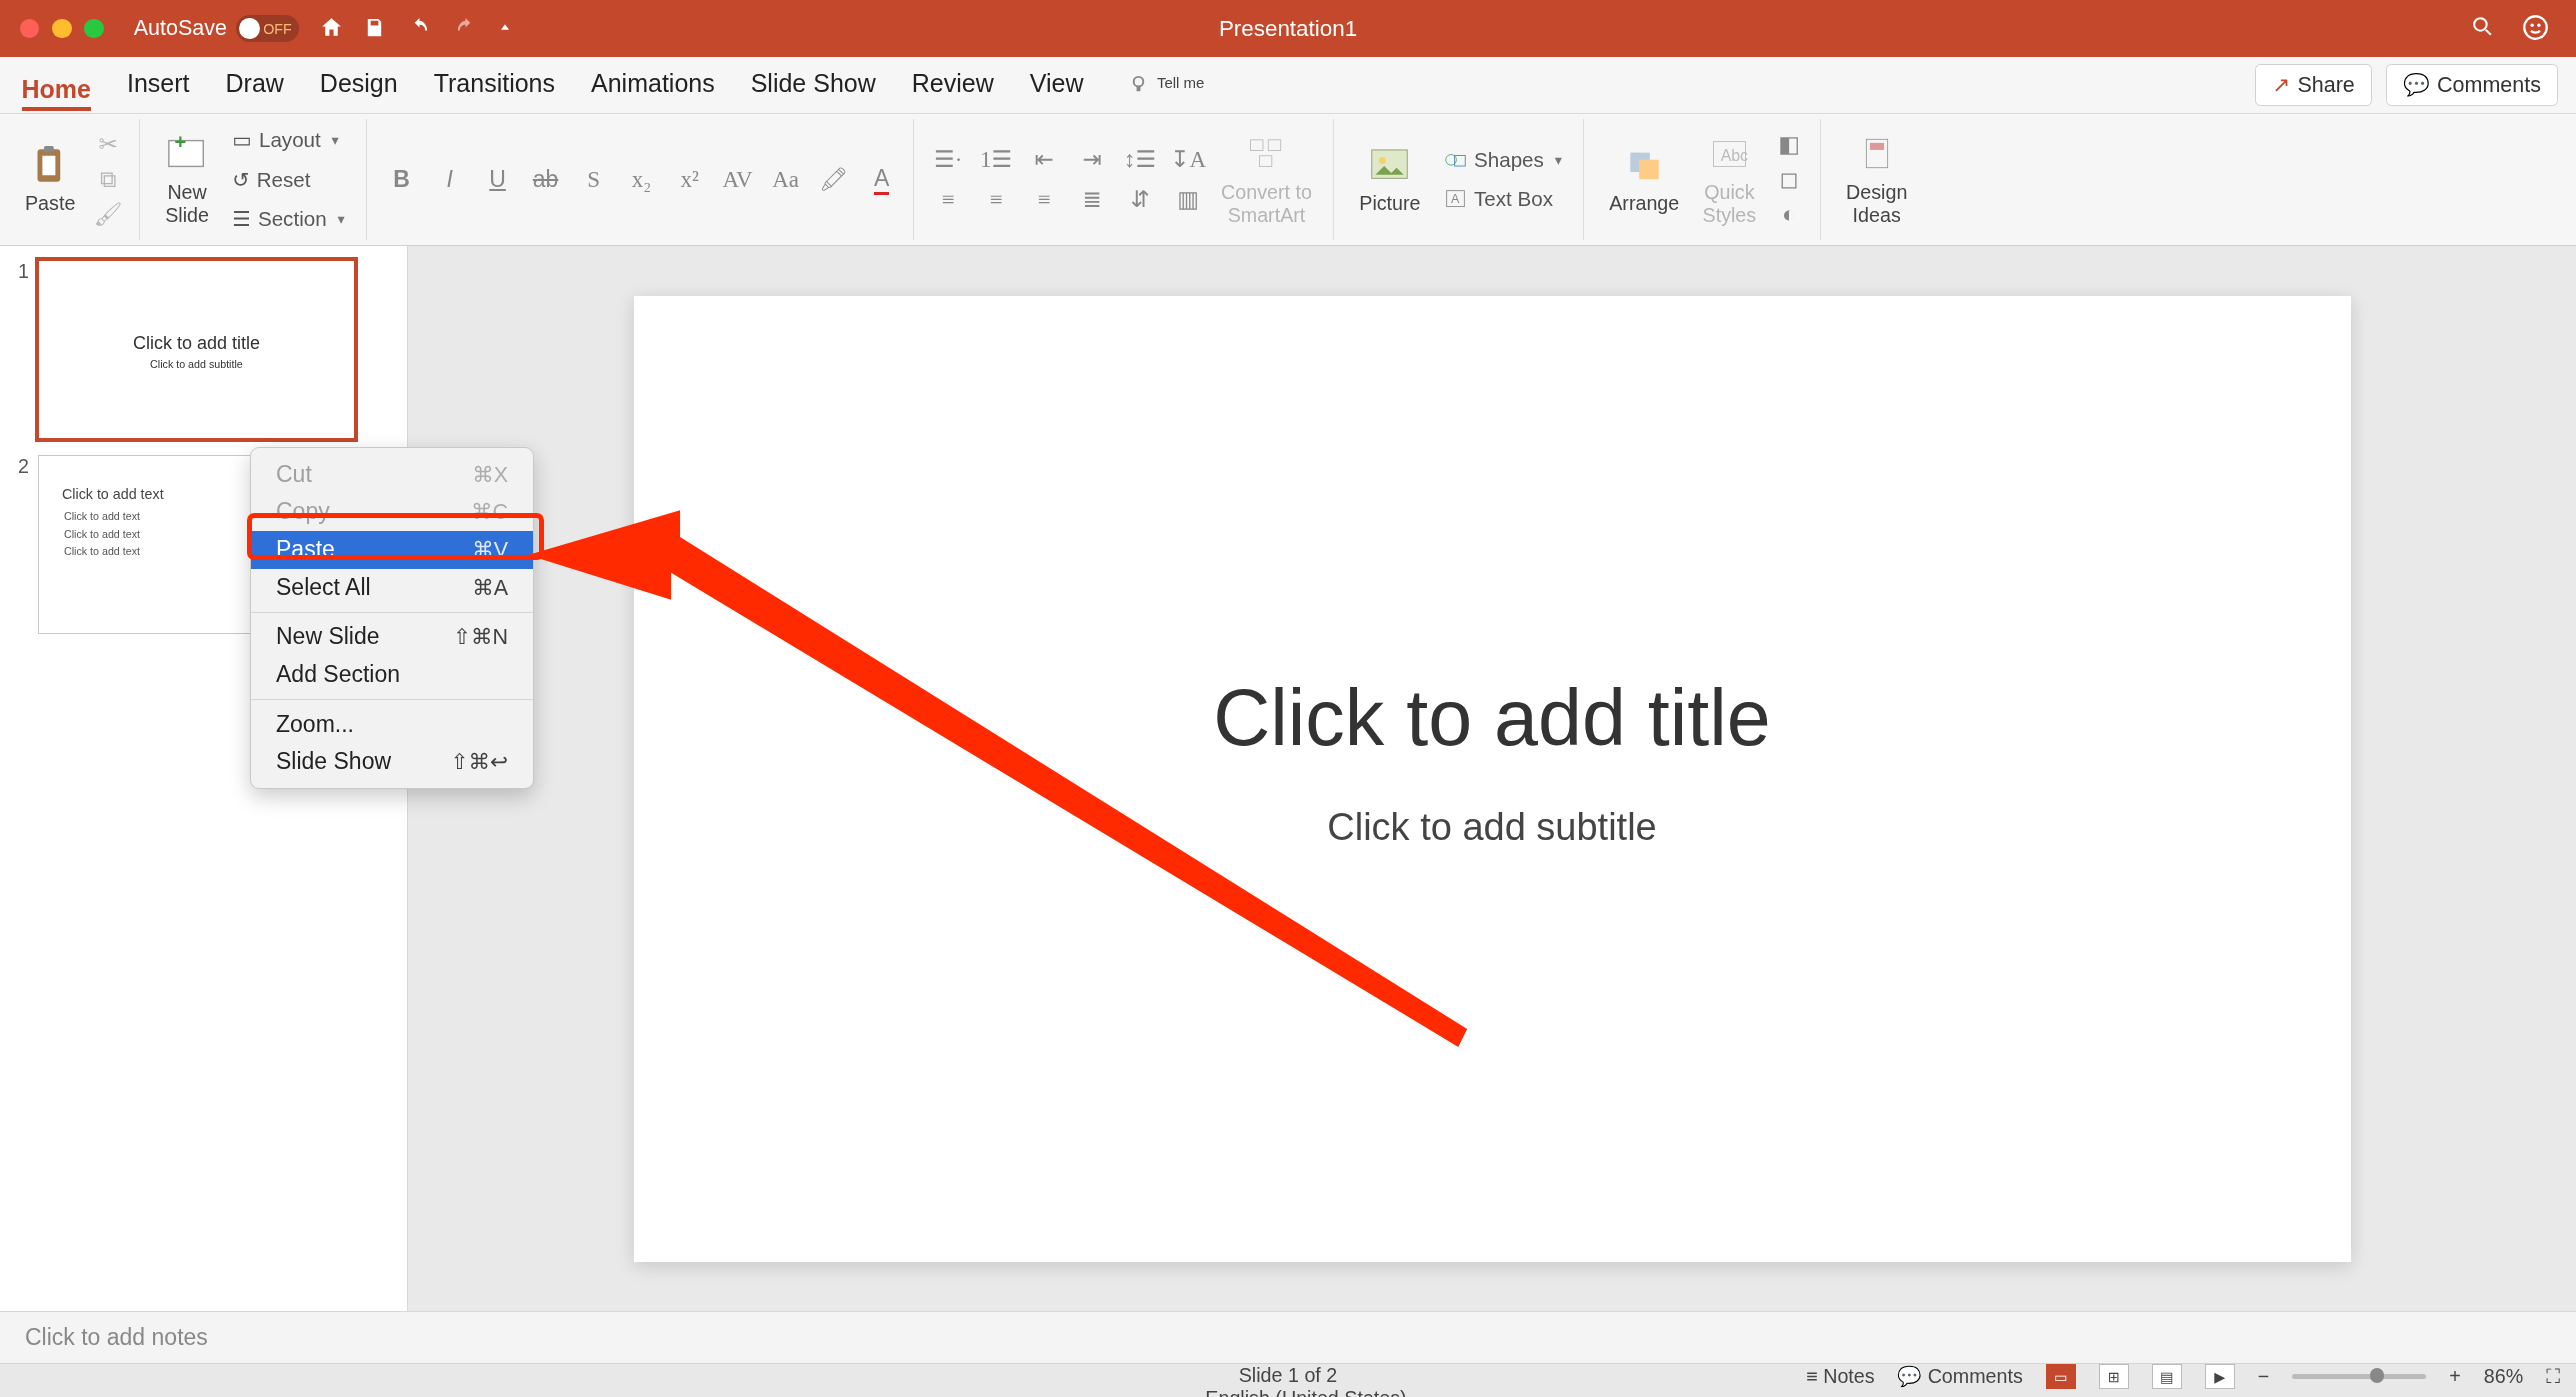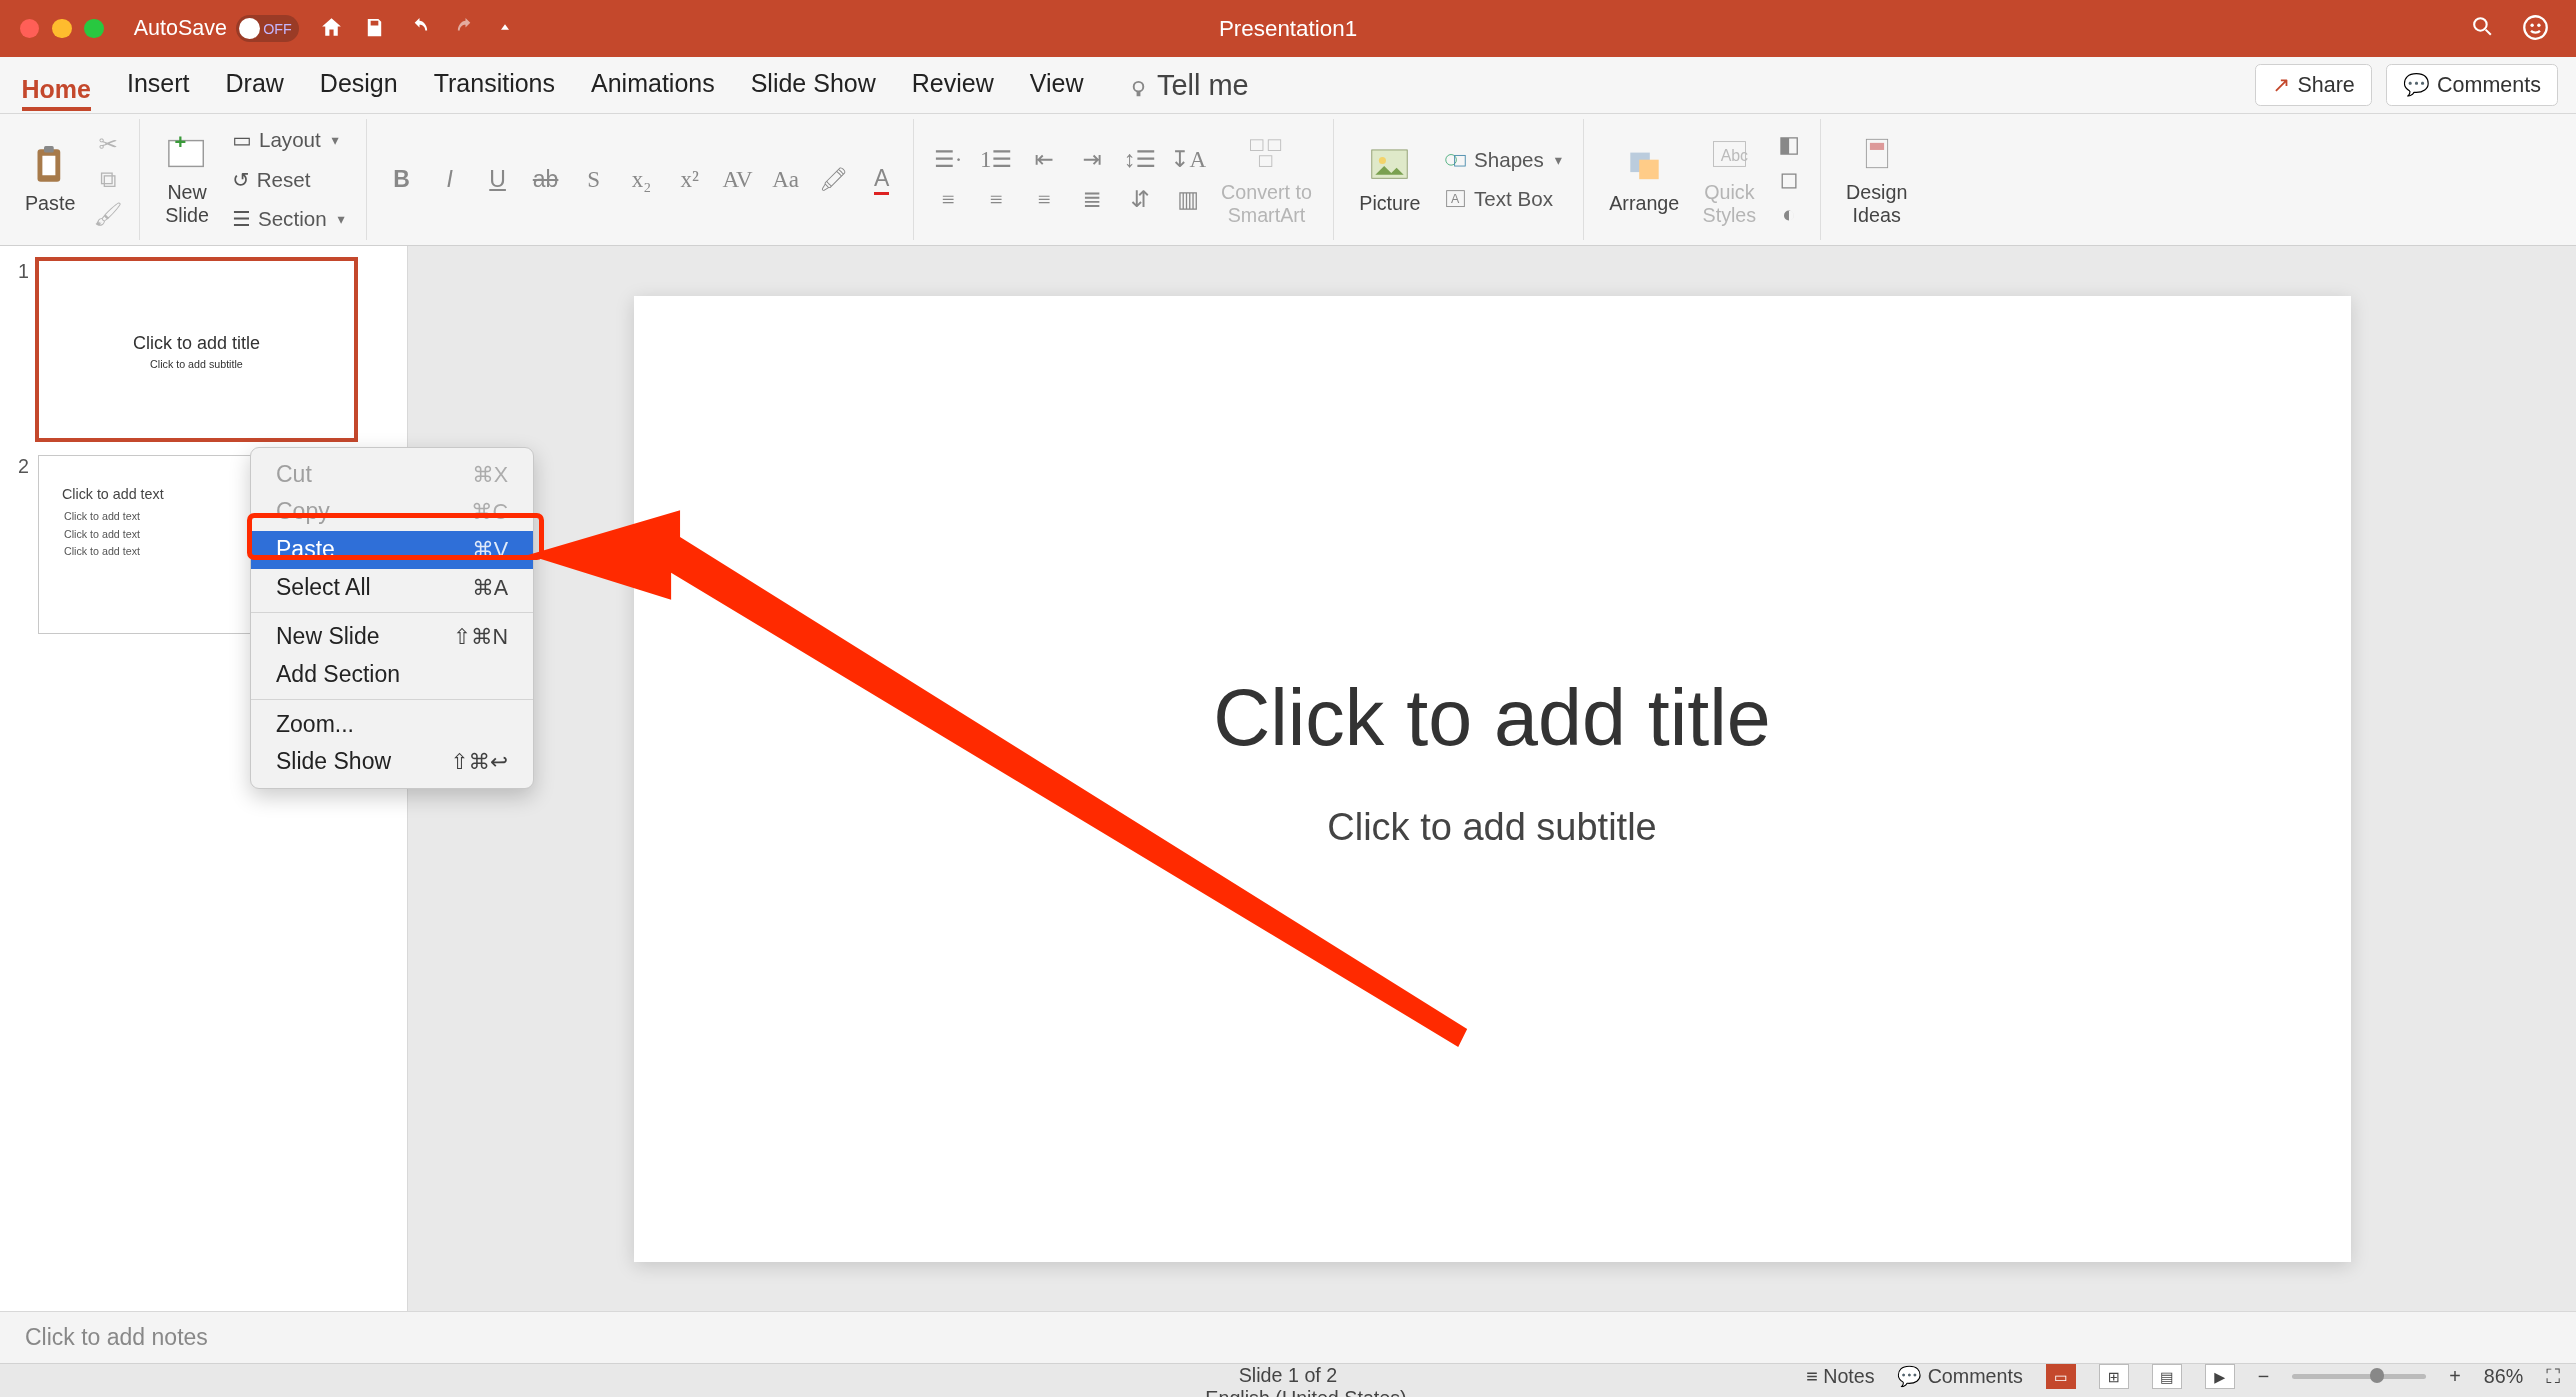--- a/index.html
+++ b/index.html
@@ -4,32 +4,32 @@
 <style>
 * { margin: 0; padding: 0; box-sizing: border-box; font-family: -apple-system, "Helvetica Neue", Arial, sans-serif; }
 body { width: 2576px; height: 1397px; background: #e8e8e8; overflow: hidden; transform-origin: top left; }
 
 
 .titlebar { height: 57px; background: #c4482c; display: flex; align-items: center; color: #fff; position: relative; }
 .traffic { display: flex; gap: 12.5px; padding-left: 19.7px; }
 .traffic span { width: 19.7px; height: 19.7px; border-radius: 50%; display:block; }
 .tclose { background: #ff5f57; } .tmin { background: #febc2e; } .tmax { background: #28c840; }
 .autosave { margin-left: 30px; display: flex; align-items: center; gap: 9px; font-size: 21.5px; }
-.toggle { width: 63px; height: 27px; border-radius: 14.3px; background: #9a3b26; position: relative; font-size: 14.3px; color:#c4b5fd; display:flex; align-items:center; justify-content:flex-end; padding-right:7.2px;}
+.toggle { width: 63px; height: 27px; border-radius: 14.3px; background: #9a3b26; position: relative; font-size: 14.3px; color:#fdba74; display:flex; align-items:center; justify-content:flex-end; padding-right:7.2px;}
 .toggle::before { content:""; position:absolute; left:2.7px; top:2.7px; width:21.5px; height:21.5px; background:#fff; border-radius:50%;}
 .qat { margin-left: 19.7px; display:flex; gap: 19.7px; align-items:center; }
 .qat svg, .titlebar-right svg { fill:#fff; }
 .doc-title { position:absolute; left:50%; transform:translateX(-50%); font-size: 22.4px; text-align: right; }
 .titlebar-right { position:absolute; right:27px; display:flex; gap:27px; }
 
 
 .tabsbar { height: 57px; background:#f6f6f6; border-bottom:0.9px solid #d8d8d8; display:flex; align-items:center; padding: 0 21.5px; gap: 36px; position:relative; }
 .tab { font-size: 25px; color:#222; padding-bottom:3.6px; cursor:pointer; }
 .tab.active { color:#c4482c; border-bottom: 4.5px solid #c4482c; font-weight:600;margin-top:16px; }
-.tellme { display:flex; align-items:flex-end; gap:7.2px; font-size:29px; color:#444; margin-left:7.2px;}
+.tellme { display:flex; align-items:flex-start; gap:7.2px; font-size:15px; color:#444; margin-left:7.2px;}
 .tabsbar-right { position:absolute; right:18px; display:flex; gap:14.3px; }
 .pillbtn { border:0.9px solid #d0d0d0; border-radius:5.4px; background:#fff; padding:7.2px 16px; font-size:21.5px; display:flex; align-items:center; gap:7.2px; color:#333;}
 .share-ic { color:#c4482c; }
 
 
 .ribbon { height: 132px; background:#f6f6f6; border-bottom:0.9px solid #d0d0d0; display:flex; align-items:stretch; padding: 5.4px 16px; gap:16px;}
 .group { display:flex; align-items:center; gap:12.5px; border-right:0.9px solid #dedede; padding: 3.6px 16px 3.6px 3.6px;}
 .group.last { border-right:none; }
 .bigbtn { display:flex; flex-direction:column; align-items:center; justify-content:center; gap:5.4px; color:#444; font-size:19.7px; padding:0 5.4px;}
 .bigbtn .ic { width:43px; height:43px; display:flex; align-items:center; justify-content:center;}

